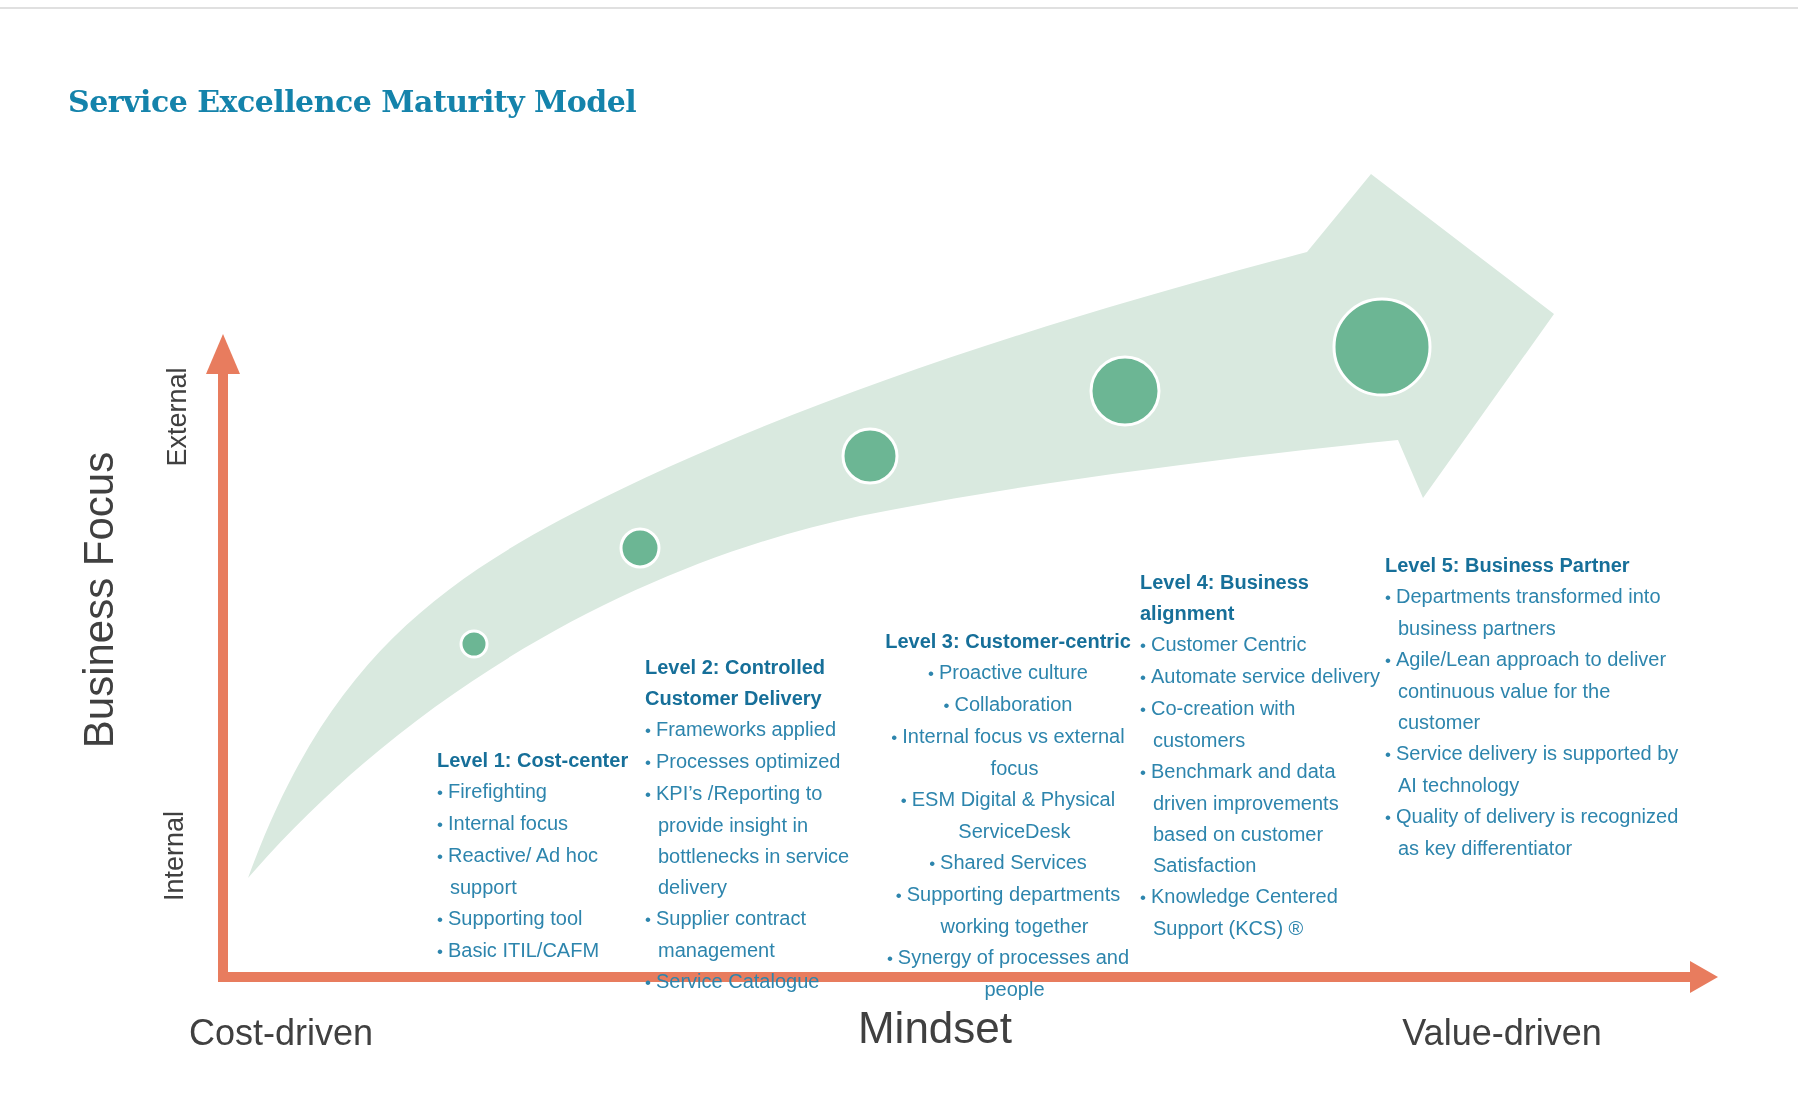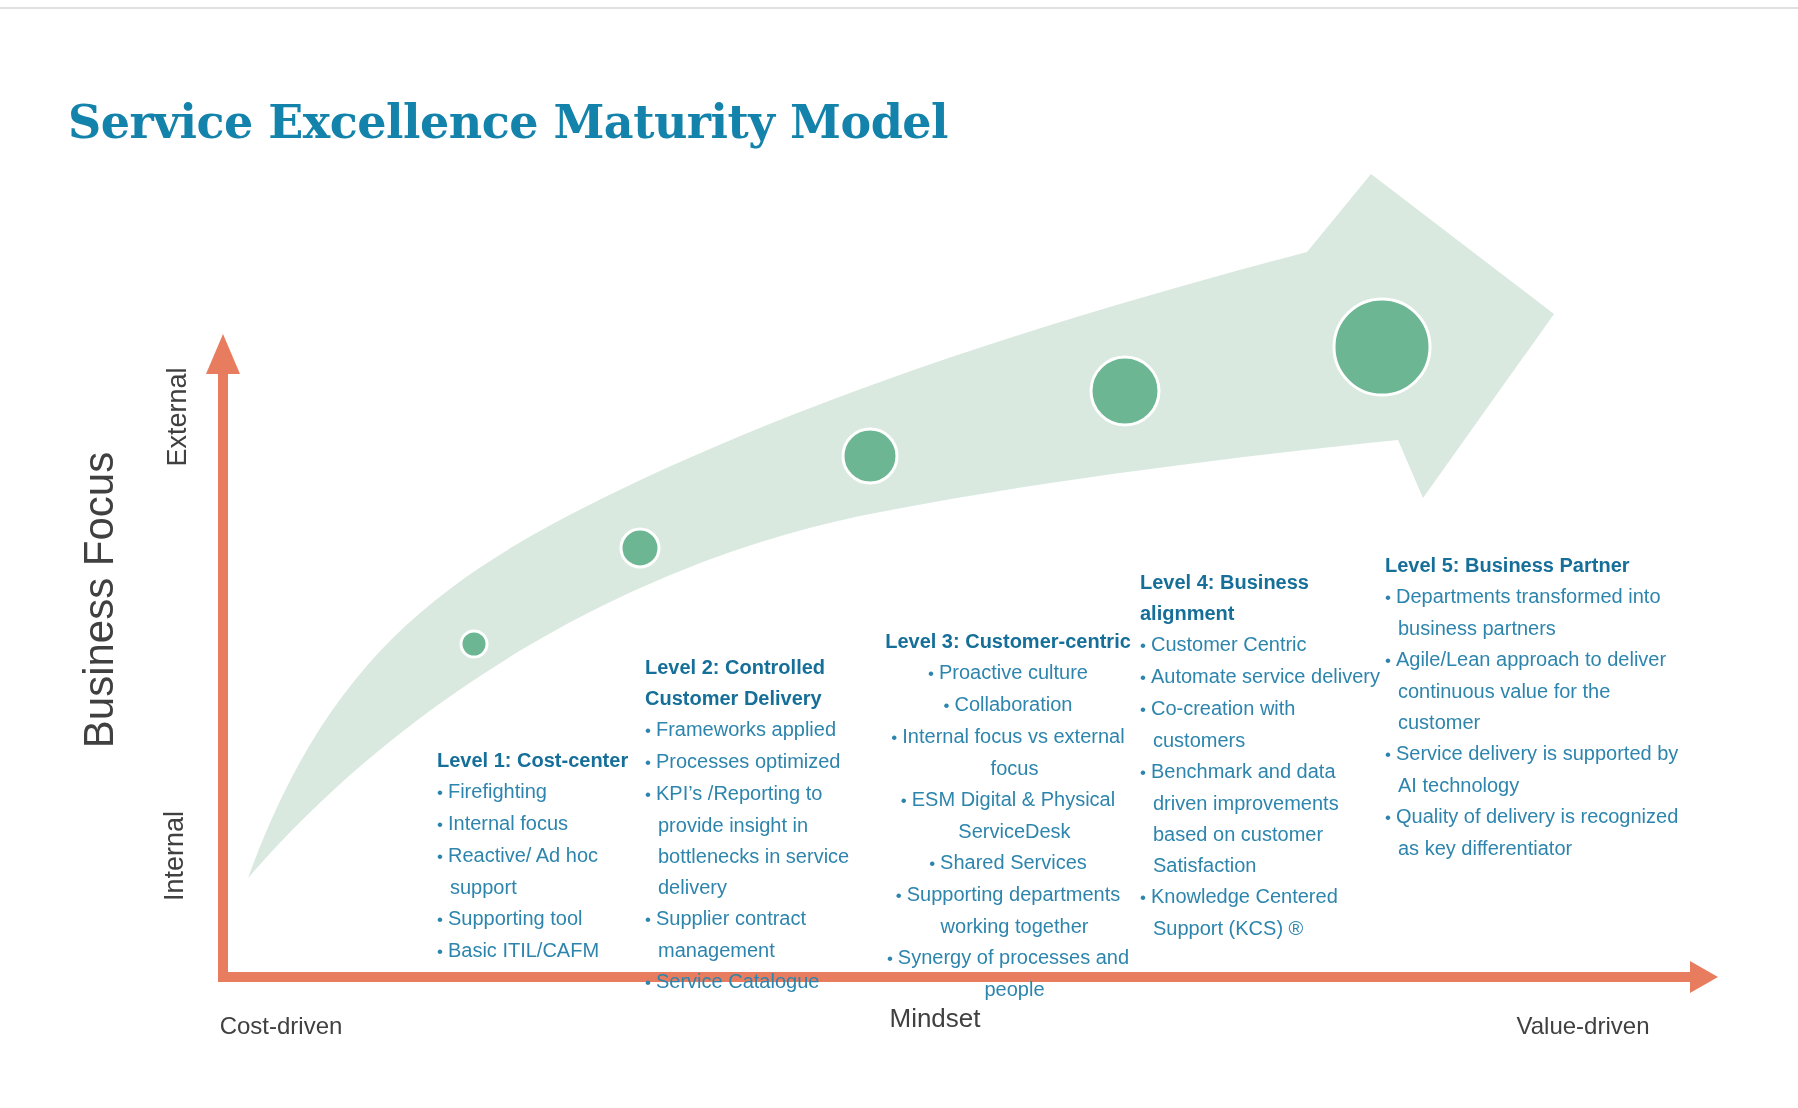--- a/index.html
+++ b/index.html
@@ -3,36 +3,36 @@
 <meta charset="utf-8">
 <style>
   html,body{margin:0;padding:0;background:#ffffff;}
   .canvas{
     position:relative;width:1798px;height:1108px;background:#ffffff;overflow:hidden;
     font-family:"Liberation Sans",sans-serif;
   }
   .top-rule{position:absolute;left:0;top:7px;width:1798px;height:2px;background:#e0e0e0;}
   .title{
     position:absolute;left:68px;top:64px;
-    font-family:"DejaVu Serif",serif;font-weight:700;font-size:46px;color:#1483ab;
+    font-family:"DejaVu Serif",serif;font-weight:700;font-size:30px;color:#1483ab;
     white-space:nowrap;letter-spacing:-0.5px;
   }
   svg.diagram{position:absolute;left:0;top:0;z-index:1;}
   .labels,.cols{position:absolute;left:0;top:0;width:100%;height:100%;z-index:2;}
   .v-label{
     position:absolute;transform:translate(-50%,-50%) rotate(-90deg);
     color:#404040;white-space:nowrap;
   }
   .v-label.big{font-size:42px;}
   .v-label.small{font-size:27px;}
   .h-label{
     position:absolute;transform:translateX(-50%);
-    color:#404040;white-space:nowrap;font-size:24px;
+    color:#404040;white-space:nowrap;font-size:36px;
   }
-  .h-label.big{font-size:26px;}
+  .h-label.big{font-size:44px;}
   .level-col{
     position:absolute;font-size:20px;line-height:31px;color:#2d85ad;
   }
   .level-heading{font-weight:700;color:#166f99;}
   ul.bullets{list-style:none;margin:0;padding:0;}
   ul.bullets li{padding-left:13px;text-indent:-13px;}
   ul.bullets li::before{content:"•";padding-right:5px;font-size:17px;}
 </style>
 </head>
 <body>
@@ -73,21 +73,21 @@
     </g>
   </svg>
 
   <div class="labels">
     <div class="v-label big" style="left:99px;top:600px;">Business Focus</div>
     <div class="v-label small" style="left:177px;top:417px;">External</div>
     <div class="v-label small" style="left:174px;top:856px;">Internal</div>
 
     <div class="h-label" style="left:281px;top:1012px;">Cost-driven</div>
     <div class="h-label big" style="left:935px;top:1003px;">Mindset</div>
-    <div class="h-label" style="left:1583px;top:1012px;">Value-driven</div>
+    <div class="h-label" style="left:1502px;top:1012px;">Value-driven</div>
   </div>
 
   <div class="cols">
     <div class="level-col" style="left:437px;top:745px;width:200px;">
       <div class="level-heading">Level 1: Cost-center</div>
       <ul class="bullets">
           <li>Firefighting</li>
           <li>Internal focus</li>
           <li>Reactive/ Ad hoc support</li>
           <li>Supporting tool</li>

